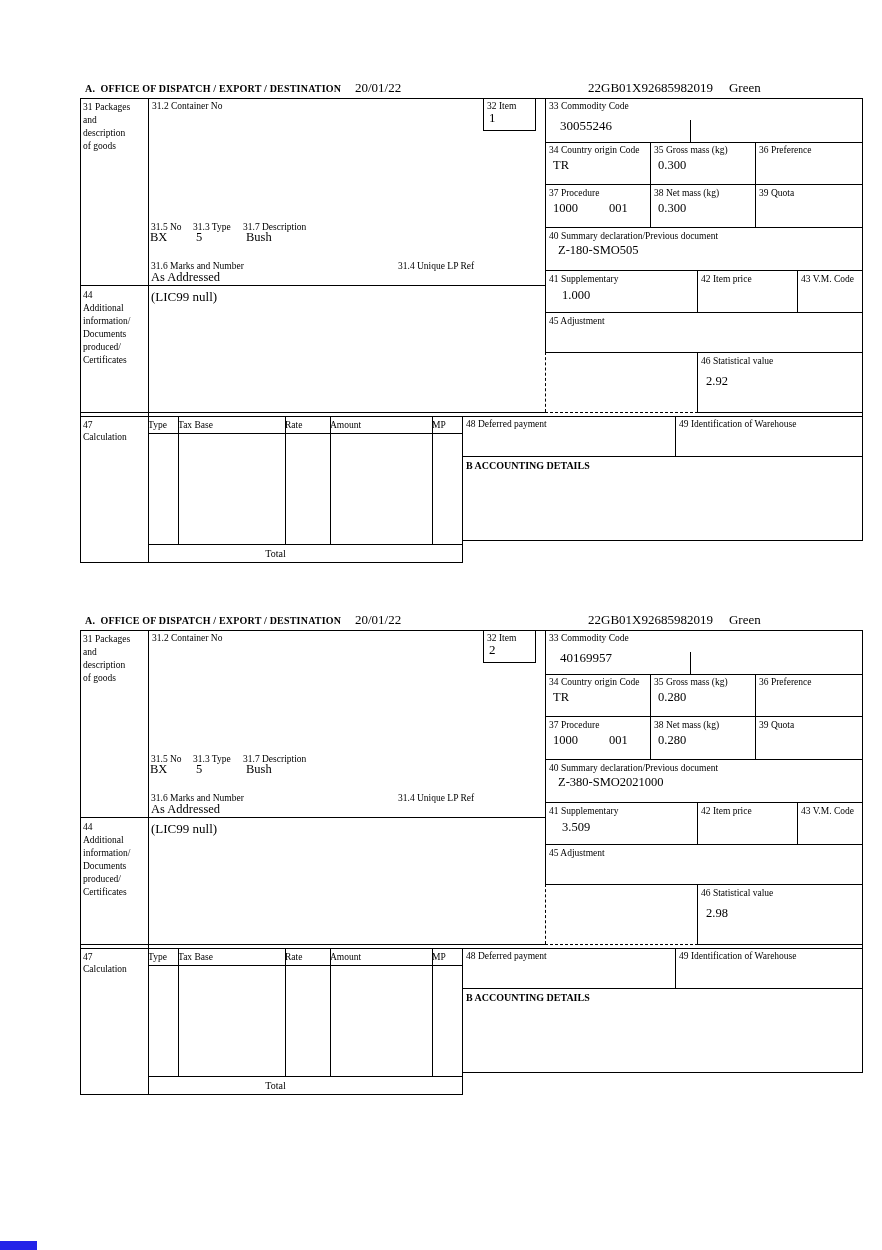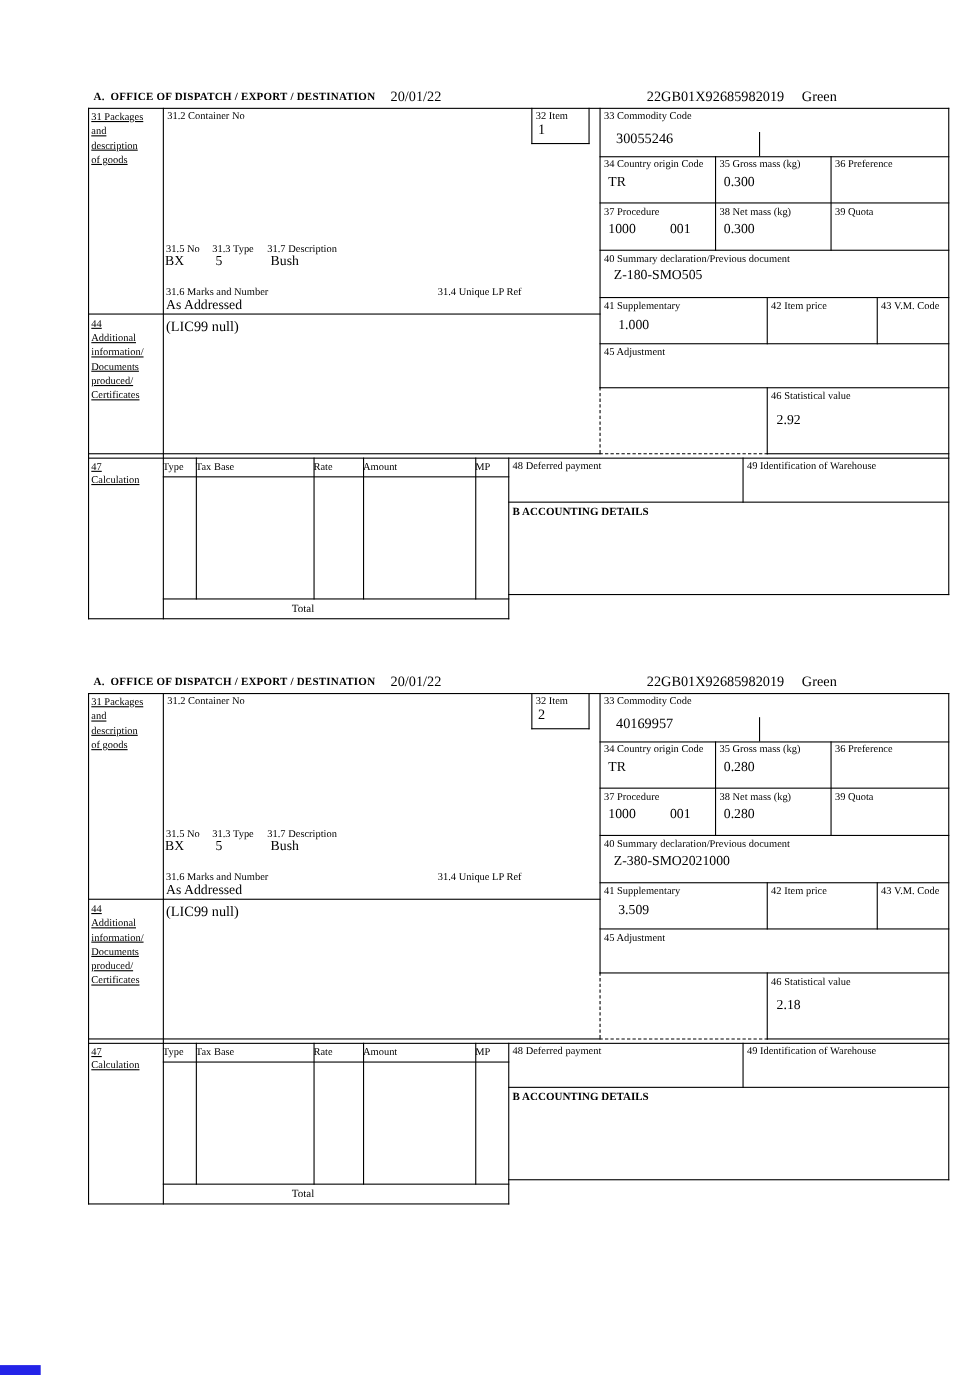--- a/index.html
+++ b/index.html
@@ -37,21 +37,21 @@
   .v4142{left:617px;top:172px;height:43px} .v4243{left:717px;top:172px;height:43px}
   .v46l{left:617px;top:254px;height:61px} .vtick{left:610px;top:22px;height:22px}
   .vc1{left:98px;top:318px;height:129px} .vc2{left:205px;top:318px;height:129px}
   .vc3{left:250px;top:318px;height:129px} .vc4{left:352px;top:318px;height:129px}
   .vtr{left:382px;top:318px;height:147px} .v4849{left:595px;top:318px;height:41px}
   .dashv { position:absolute; left:465px; top:254px; height:60px; width:0; border-left:1px dashed #000; }
   .dashh { position:absolute; left:465px; top:314px; width:153px; height:0; border-top:1px dashed #000; }
   .lbl { position:absolute; font-size:9.5px; white-space:nowrap; line-height:11px; }
   .val { position:absolute; font-size:12.5px; white-space:nowrap; }
   .big { font-size:13px; }
-  .stack span { display:block;text-decoration:underline; }
+  .stack span { display:block; }
   .cell { position:absolute; text-align:left; font-size:9.5px; }
   .p31{left:3px;top:3px;line-height:13px}
   .p31_2{left:72px;top:3px} .p32{left:407px;top:3px} .p33{left:469px;top:3px}
   .p34{left:469px;top:47px} .p35{left:574px;top:47px} .p36{left:679px;top:47px}
   .p37{left:469px;top:90px} .p38{left:574px;top:90px} .p39{left:679px;top:90px}
   .p40{left:469px;top:133px}
   .p31_5{left:71px;top:124px} .p31_3{left:113px;top:124px} .p31_7{left:163px;top:124px}
   .p31_6{left:71px;top:163px} .p31_4{left:318px;top:163px}
   .p41{left:469px;top:176px} .p42{left:621px;top:176px} .p43{left:721px;top:176px}
   .p45{left:469px;top:218px} .p46{left:621px;top:258px}
@@ -264,21 +264,21 @@
     <span class="val pvpkgdesc">Bush</span>
     <span class="lbl p31_6">31.6 Marks and Number</span>
     <span class="lbl p31_4">31.4 Unique LP Ref</span>
     <span class="val pvmarks">As Addressed</span>
     <span class="lbl p41">41 Supplementary</span>
     <span class="lbl p42">42 Item price</span>
     <span class="lbl p43">43 V.M. Code</span>
     <span class="val pvsupp">3.509</span>
     <span class="lbl p45">45 Adjustment</span>
     <span class="lbl p46">46 Statistical value</span>
-    <span class="val pvstat">2.18</span>
+    <span class="val pvstat">2.98</span>
     <div class="lbl stack p44">
       <span>44</span>
       <span>Additional</span>
       <span>information/</span>
       <span>Documents</span>
       <span>produced/</span>
       <span>Certificates</span>
     </div>
     <span class="val big pvaddl">(LIC99 null)</span>
     <div class="lbl stack p47">

